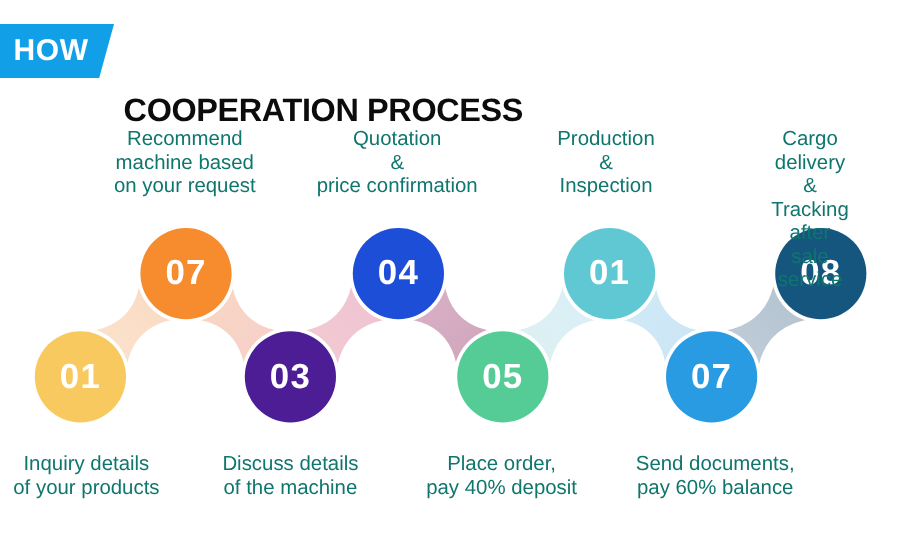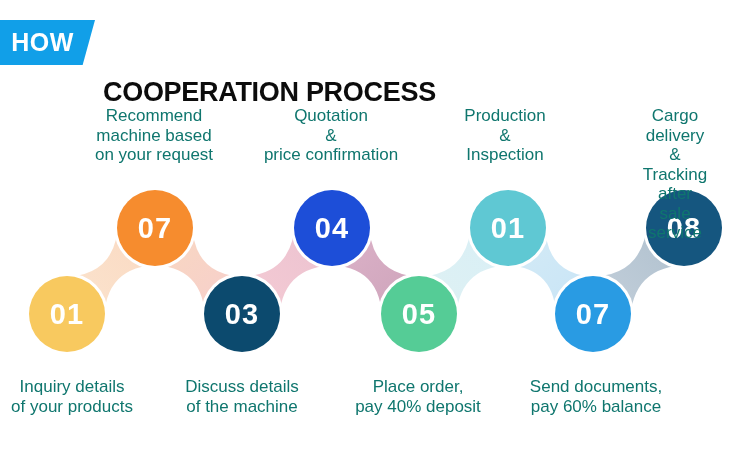--- a/index.html
+++ b/index.html
@@ -84,21 +84,21 @@
       <path d="M 499.2 265.0 Q 557.8 263.8 555.9 322.3 L 601.8 277.0 Q 543.2 278.2 545.1 219.7 Z" fill="url(#lg5)"></path>
       <path d="M 629.8 323.6 Q 631.5 263.6 691.5 265.3 L 647.2 218.4 Q 645.5 278.4 585.5 276.7 Z" fill="url(#lg6)"></path>
     </svg>
 
   <div class="step-circle" style="left: 29px; top: 276px; background: rgb(248, 201, 95);">
       <span class="step-num">01</span>
     </div>
   <div class="step-circle" style="left: 117px; top: 190px; background: rgb(246, 140, 46);">
       <span class="step-num">07</span>
     </div>
-  <div class="step-circle" style="left: 204px; top: 276px; background: #0c4a6e;">
+  <div class="step-circle" style="left: 204px; top: 276px; background: #4c1d95;">
       <span class="step-num">03</span>
     </div>
   <div class="step-circle" style="left: 294px; top: 190px; background: #1d4ed8;">
       <span class="step-num">04</span>
     </div>
   <div class="step-circle" style="left: 381px; top: 276px; background: rgb(85, 204, 150);">
       <span class="step-num">05</span>
     </div>
   <div class="step-circle" style="left: 470px; top: 190px; background: rgb(95, 200, 211);">
       <span class="step-num">01</span>

